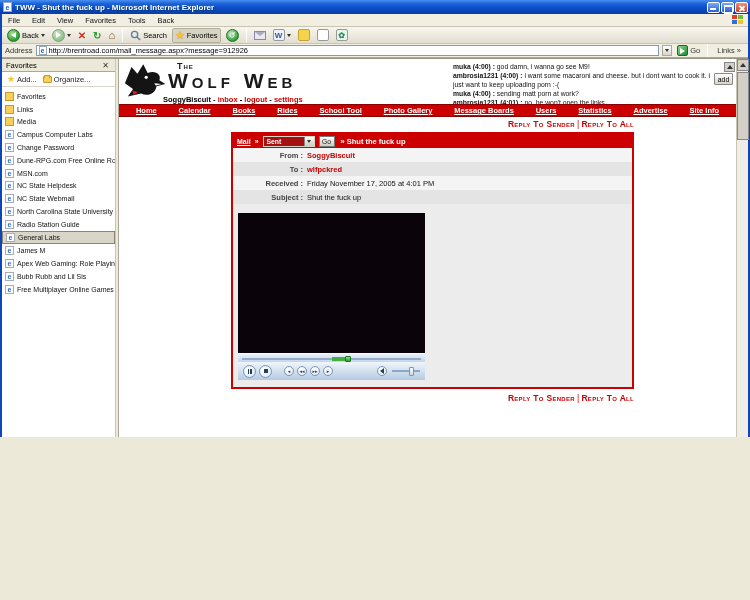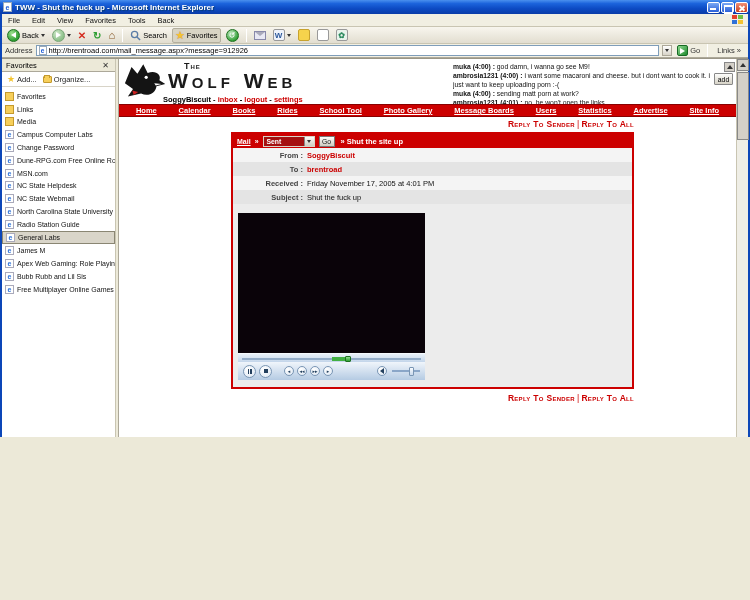--- a/index.html
+++ b/index.html
@@ -91,21 +91,21 @@
   .fav-ico::after { content:"e"; }
   .fav-ico.folder { background:#f7cf5a; border:1px solid #c49a2e; position:relative; }
   .fav-ico.folder::after { content:""; }
   .splitter { position:absolute; left:114px; top:0; width:3px; height:514px; background:#ece9d8; border-right:1px solid #aca899; }
 
   
   .main { position:absolute; left:117px; top:0; width:617px; height:514px; background:#fff; overflow:hidden; }
 
   .logo-wrap { position:absolute; left:3px; top:2px; display:flex; }
   .logo-text { margin-left:2px; }
-  .logo-the { font-size:9px; font-weight:bold; font-variant:small-caps; color:#1a1a1a; letter-spacing:1px; margin-left:16px; }
+  .logo-the { font-size:9px; font-weight:bold; font-variant:small-caps; color:#1a1a1a; letter-spacing:1px; margin-left:9px; }
   .logo-name { font-size:21px; font-weight:bold; font-variant:small-caps; letter-spacing:4px; color:#1a1a1a; line-height:20px; }
   .user-bar { position:absolute; left:44px; top:36px; font-size:7.5px; font-weight:bold; color:#000; }
   .user-bar a { color:#cc0000; text-decoration:none; }
 
   .chat-box { position:absolute; left:334px; top:3px; width:258px; height:42px; overflow:hidden; font-size:6.8px; line-height:9px; color:#111; }
   .chat-who { font-weight:bold; }
   .chat-add { position:absolute; left:595px; top:14px; width:19px; height:12px; background:linear-gradient(180deg,#fdfdfb,#d6d2c6);
     border:1px solid #888; border-radius:1px; font-size:6.8px; display:flex; align-items:center; justify-content:center; }
   .chat-scroll { position:absolute; left:605px; top:3px; width:11px; height:10px; background:#d4d0c8; border:1px solid #888;
     display:flex; align-items:center; justify-content:center; }
@@ -490,32 +490,32 @@
         <div class="mailbar">
           <a class="mail-link">Mail</a>
           <span class="chev">»</span>
           <span class="folder-select">
             <span class="val">Sent</span>
             <span class="dd">
                 <span class="ddown"></span>
               </span>
           </span>
           <span class="go-btn">Go</span>
-          <span class="mail-subject">» Shut the site up</span>
+          <span class="mail-subject">» Shut the fuck up</span>
         </div>
         <div class="mail-rows">
 
             <div class="mail-row">
               <span class="mail-label">From :</span>
               <span class="mail-value link">SoggyBiscuit</span>
             </div>
 
             <div class="mail-row">
               <span class="mail-label">To :</span>
-              <span class="mail-value link">brentroad</span>
+              <span class="mail-value link">wlfpckred</span>
             </div>
 
             <div class="mail-row">
               <span class="mail-label">Received :</span>
               <span class="mail-value">Friday November 17, 2005 at 4:01 PM</span>
             </div>
 
             <div class="mail-row">
               <span class="mail-label">Subject :</span>
               <span class="mail-value">Shut the fuck up</span>

